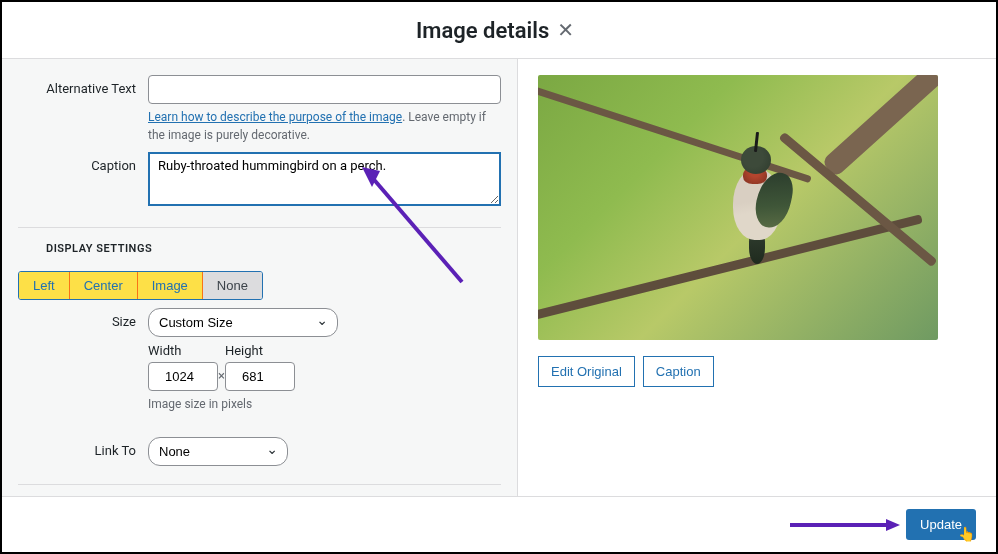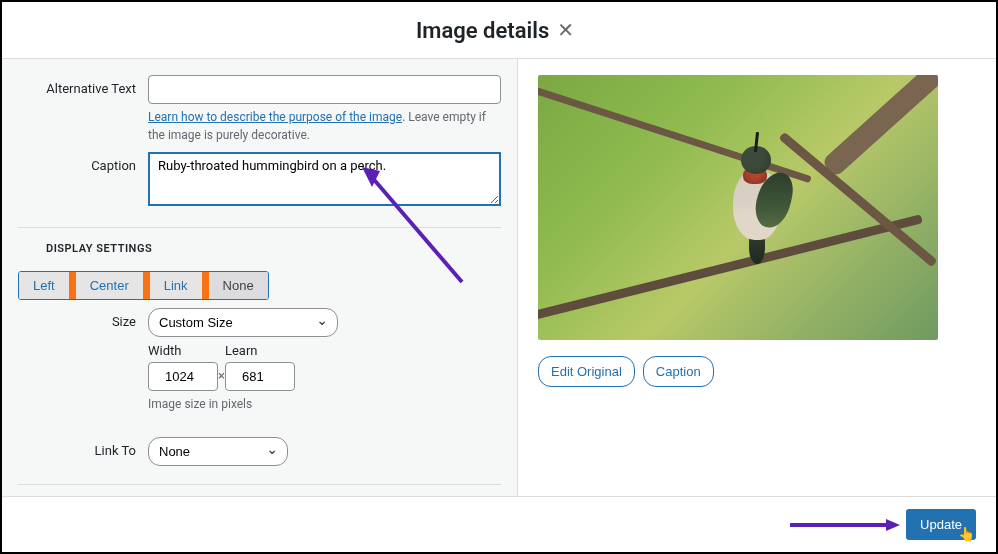--- a/index.html
+++ b/index.html
@@ -14,34 +14,34 @@
 .field-row { display: flex; align-items: flex-start; margin-bottom: 8px; }
 .field-label { width: 130px; text-align: right; padding-right: 12px; padding-top: 6px; color: #1d2327; font-size: 13px; }
 .field-control { flex: 1; max-width: 380px; }
 .text-input { width: 100%; padding: 6px 8px; border: 1px solid #8c8f94; border-radius: 4px; font-size: 13px; background: #fff; }
 .textarea-input { width: 100%; height: 54px; padding: 4px 8px; border: 2px solid #2271b1; border-radius: 0; font-size: 13px; resize: both; font-family: inherit; background: #fff; }
 .hint-text { font-size: 12px; color: #646970; margin-top: 4px; line-height: 1.5; }
 .hint-text a { color: #2271b1; text-decoration: underline; }
 .section-divider { border: none; border-top: 1px solid #dcdcde; margin: 18px 0 14px; }
 .section-heading { font-size: 11px; font-weight: 600; text-transform: uppercase; letter-spacing: 0.5px; margin-bottom: 16px; color: #1d2327; padding-left: 28px; }
 .button-group { display: inline-flex; border: 1px solid #2271b1; border-radius: 3px; overflow: hidden; }
-.button-group button { padding: 6px 14px; border: none; background: #e5e5e5; color: #2271b1; font-size: 13px; cursor: pointer; border-right: 7px solid #f97316; }
+.button-group button { padding: 6px 14px; border: none; background: #fde047; color: #2271b1; font-size: 13px; cursor: pointer; border-right: 1px solid #f97316; }
 .button-group button:last-child { border-right: none; }
 .button-group button.active { background: #dcdcde; color: #3c434a; }
 .select-input { width: 190px; padding: 6px 28px 6px 10px; border: 1px solid #8c8f94; border-radius: 12px; font-size: 13px; background: #fff; appearance: none; position: relative; }
 .select-wrap { position: relative; display: inline-block; }
 .select-wrap::after { content: "⌄"; position: absolute; right: 10px; top: 4px; font-size: 14px; color: #2c3338; pointer-events: none; }
 .size-inputs { display: flex; align-items: center; margin-top: 6px; }
 .size-col { display: flex; flex-direction: column; }
 .size-label { font-size: 13px; color: #1d2327; margin-bottom: 4px; }
 .size-input { width: 70px; padding: 6px 16px; border: 1px solid #8c8f94; border-radius: 4px; font-size: 13px; background: #fff; }
 .size-mult { color: #646970; margin-top: 16px; font-size: 13px; }
 .preview-img { width: 400px; height: 265px; border-radius: 2px; overflow: hidden; position: relative; }
 .preview-actions { margin-top: 16px; display: flex; gap: 8px; }
-.btn-secondary { padding: 7px 12px; border: 1px solid #2271b1; border-radius: 13px; background: #fff; color: #2271b1; font-size: 13px; cursor: pointer; }
+.btn-secondary { padding: 7px 12px; border: 1px solid #2271b1; border-radius: 0; background: #fff; color: #2271b1; font-size: 13px; cursor: pointer; }
 .modal-footer { border-top: 1px solid #dcdcde; padding: 12px 20px; display: flex; justify-content: flex-end; align-items: center; gap: 6px; }
 .btn-primary { padding: 8px 14px; background: #2271b1; color: #fff; border: none; border-radius: 3px; font-size: 13px; cursor: pointer; }
 .arrow { position: absolute; pointer-events: none; }
 .arrow-1 { left: 350px; top: 155px; }
 .cursor-hand { position: absolute; right: 20px; bottom: 10px; font-size: 14px; pointer-events: none; }
 
 .scene { width: 100%; height: 100%; background: linear-gradient(135deg, #7ba843 0%, #8fbb4f 30%, #b8c968 55%, #6f9a62 100%); position: relative; }
 .branch1 { position: absolute; width: 300px; height: 7px; background: #6b5744; top: 55px; left: -20px; transform: rotate(18deg); border-radius: 3px; }
 .branch2 { position: absolute; width: 420px; height: 9px; background: #5e4d3c; top: 190px; left: -30px; transform: rotate(-14deg); border-radius: 4px; }
 .branch3 { position: absolute; width: 160px; height: 22px; background: #7a6550; top: 30px; right: -30px; transform: rotate(-42deg); border-radius: 8px; }
@@ -89,42 +89,42 @@
 
       <hr class="section-divider">
 
       <div class="section-heading">DISPLAY SETTINGS</div>
 
       <div class="field-row">
         <div class="field-control">
           <div class="button-group">
             <button>Left</button>
             <button>Center</button>
-            <button>Link</button>
+            <button>Image</button>
             <button class="active">None</button>
           </div>
         </div>
       </div>
 
       <div class="field-row">
         <div class="field-label">Size</div>
         <div class="field-control">
           <div class="select-wrap">
             <select class="select-input">
               <option>Custom Size</option>
             </select>
           </div>
           <div class="size-inputs">
             <div class="size-col">
               <span class="size-label">Width</span>
               <input class="size-input" type="text" value="1024" style="">
             </div>
             <span class="size-mult">×</span>
             <div class="size-col">
-              <span class="size-label">Learn</span>
+              <span class="size-label">Height</span>
               <input class="size-input" type="text" value="681" style="">
             </div>
           </div>
           <div class="hint-text">Image size in pixels</div>
         </div>
       </div>
 
       <div class="field-row" style="margin-top:24px;">
         <div class="field-label">Link To</div>
         <div class="field-control">

